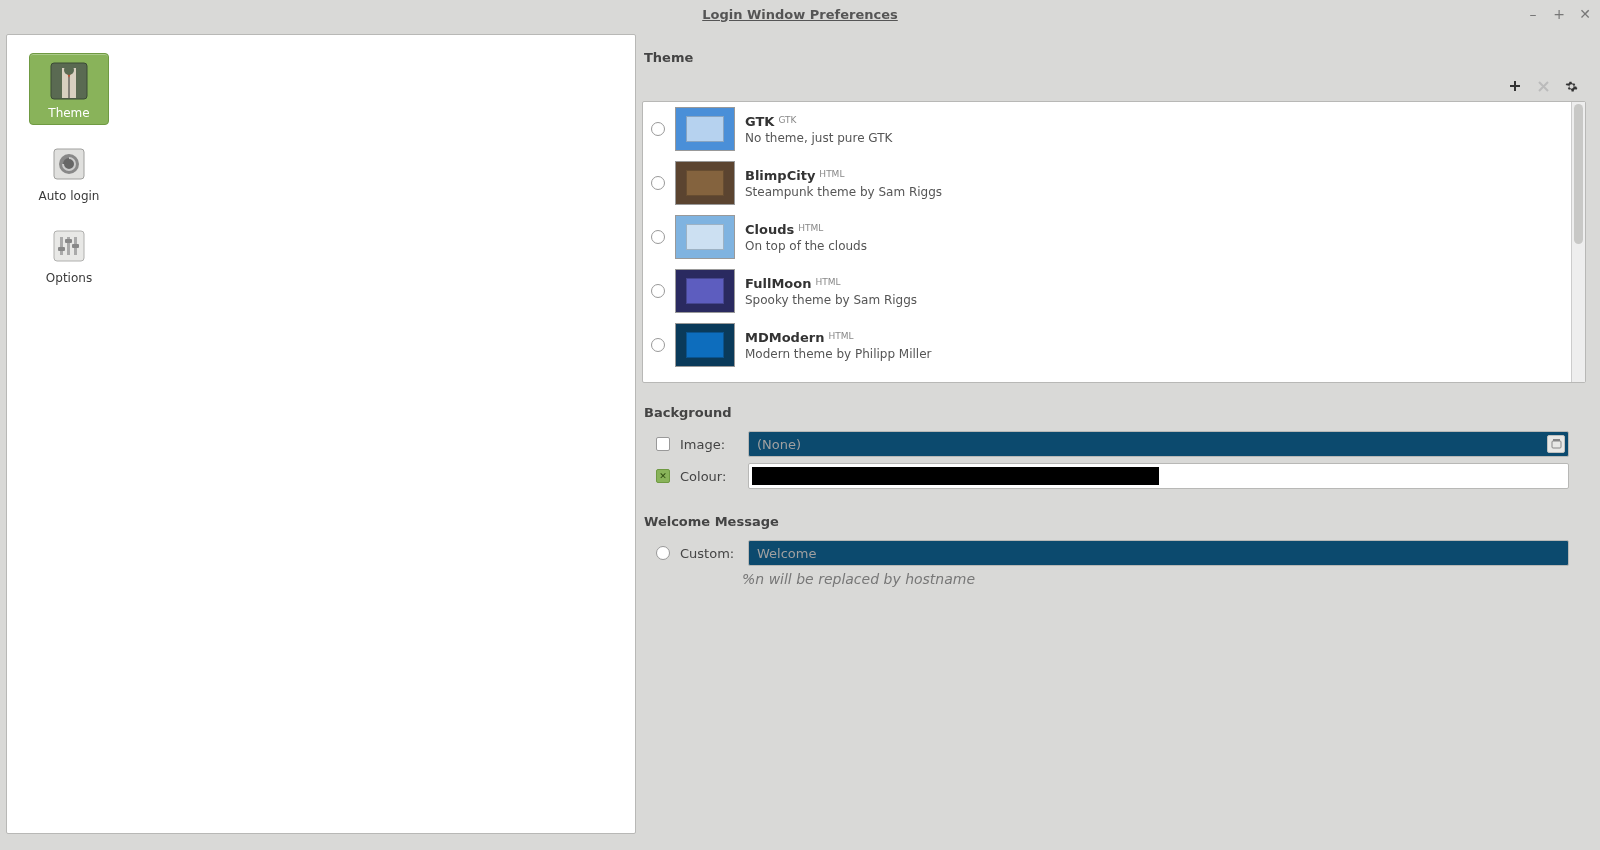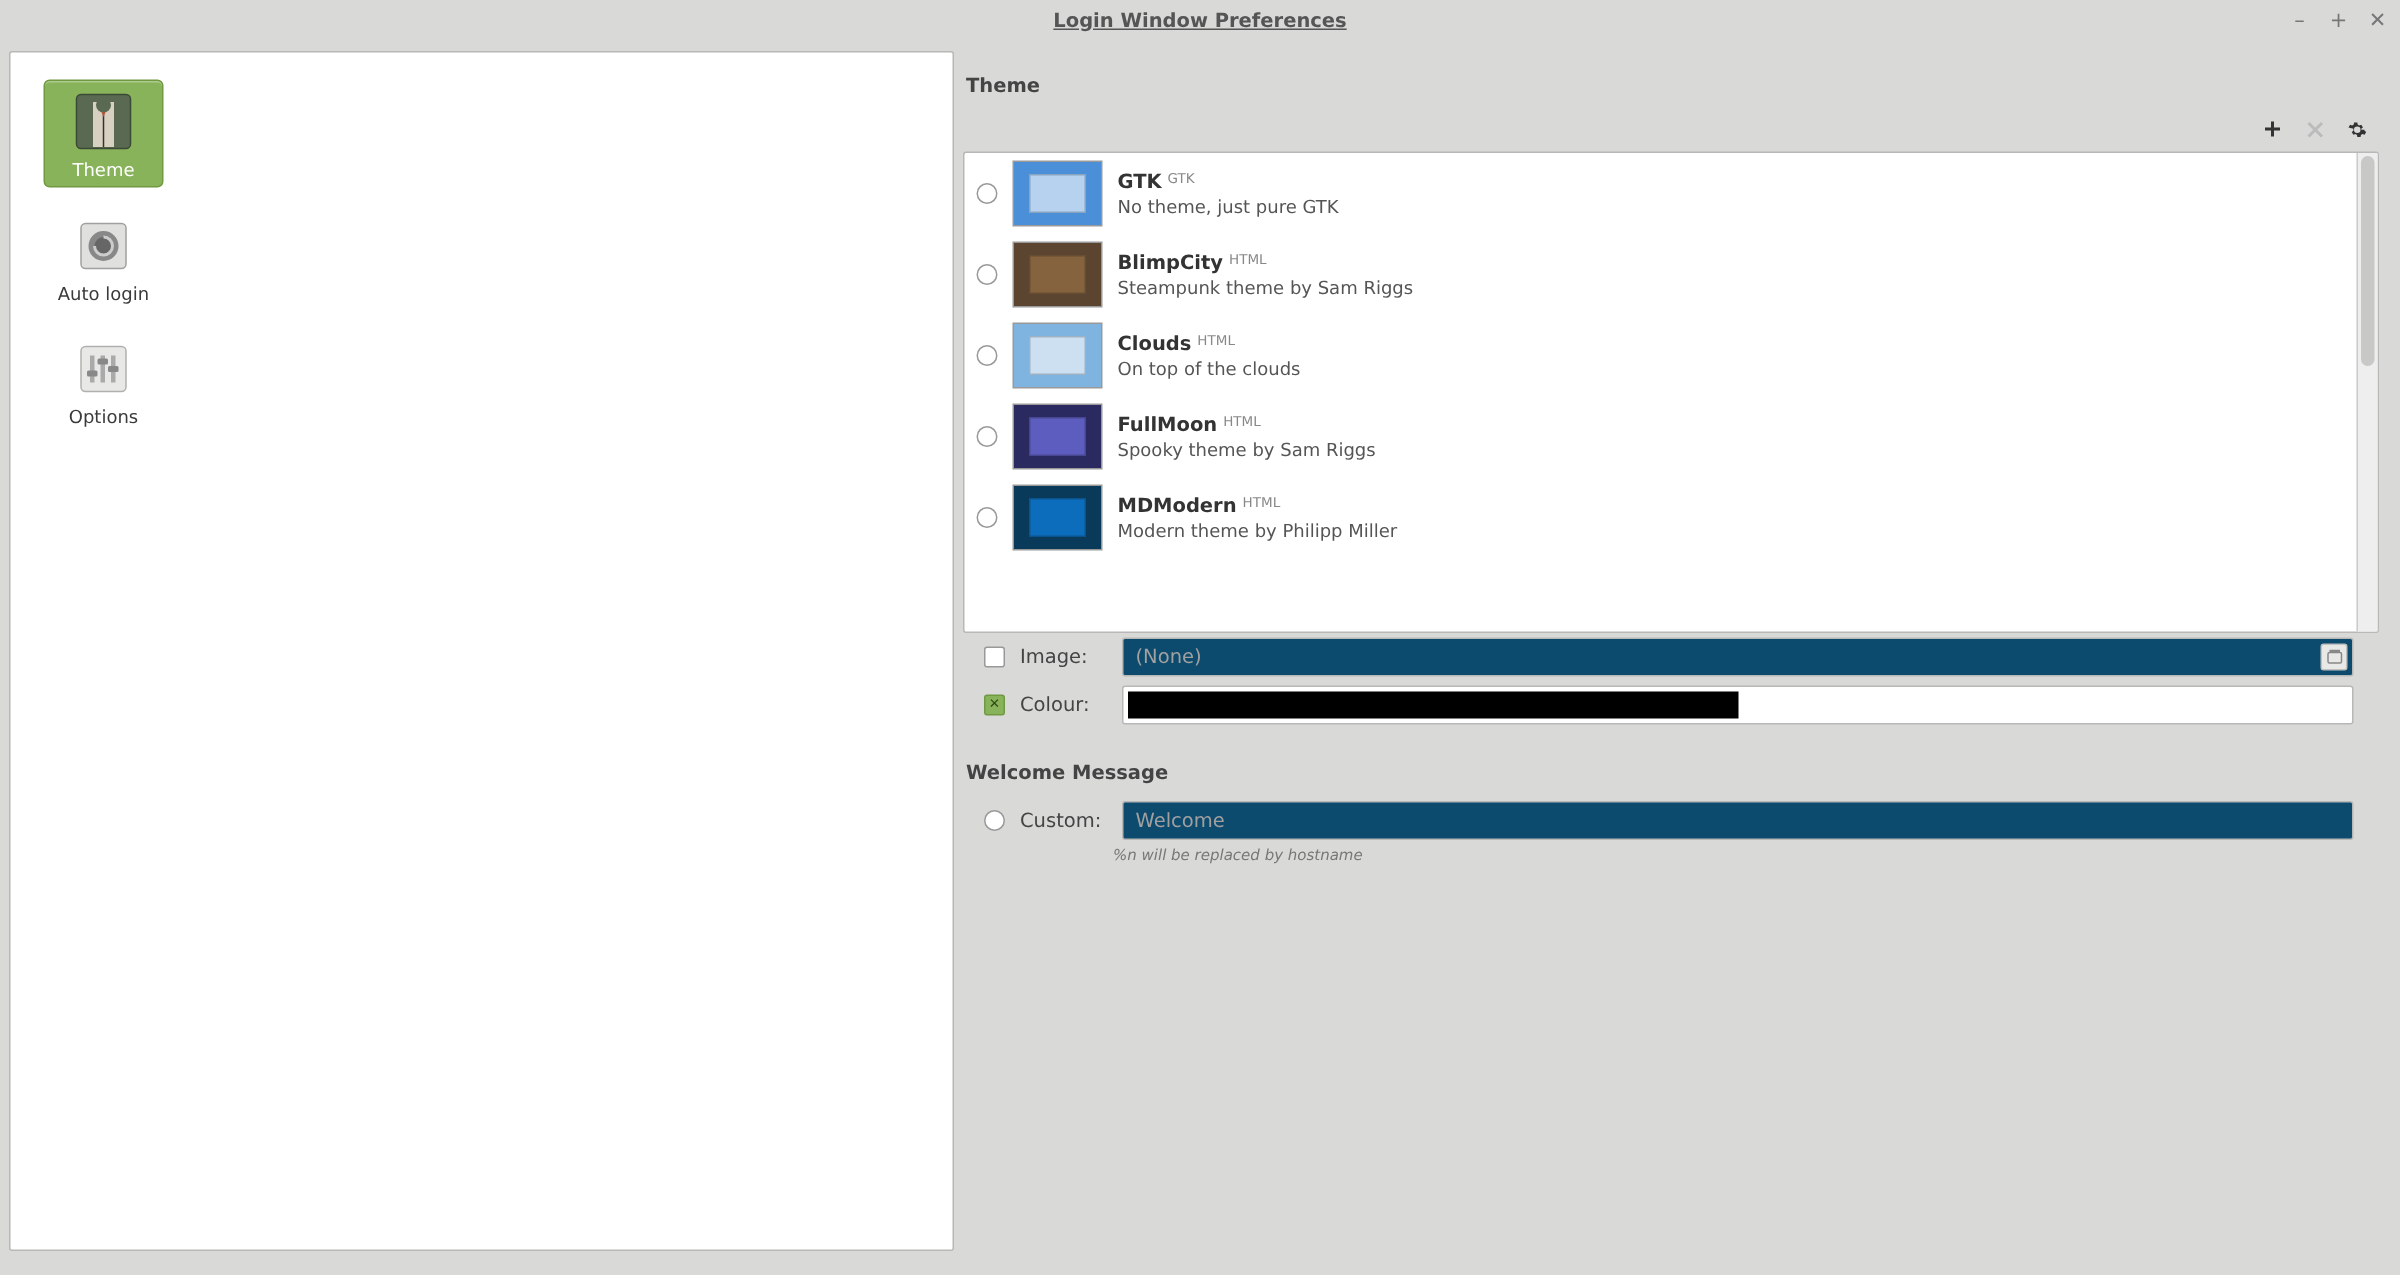--- a/index.html
+++ b/index.html
@@ -113,21 +113,21 @@
   align-items: center;
   justify-content: center;
   color: #444;
   cursor: pointer;
 }
 .tool-btn.disabled { color: #aaa; cursor: default; }
 .theme-list-wrap {
   border: 1px solid #b8b8b6;
   background: #fff;
   border-radius: 2px;
-  height: 321px;
+  height: 282px;
   display: flex;
 }
 .theme-list {
   flex: 1;
   overflow-y: auto;
 }
 .theme-row {
   display: flex;
   align-items: center;
   gap: 10px;
@@ -233,21 +233,21 @@
   height: 26px;
   padding: 3px;
 }
 .color-swatch {
   height: 100%;
   width: 50%;
   background: #000;
 }
 .hint {
   font-style: italic;
-  font-size: 10px;
+  font-size: 14px;
   color: #777;
   margin-left: 100px;
   margin-top: 2px;
 }
 .file-btn {
   position: absolute;
   right: 3px;
   top: 3px;
   width: 18px;
   height: 18px;
@@ -399,20 +399,21 @@
               </div>
               <span class="theme-desc">Modern theme by Philipp Miller</span>
             </div>
           </div>
         </div>
       <div class="scrollbar">
         <div class="scroll-thumb"></div>
       </div>
     </div>
 
+    <div class="section-header" style="margin-top:22px;">Background</div>
     <div class="form-row">
       <div class="check"></div>
       <span class="form-label">Image:</span>
       <div class="text-input disabled">
         <span>(None)</span>
         <div class="file-btn">
           <svg width="11" height="11" viewBox="0 0 11 11">
               <rect x="1" y="2" width="9" height="7" rx="1" fill="none" stroke="#888"></rect>
               <rect x="2" y="0" width="7" height="2" fill="#888"></rect>
             </svg>

